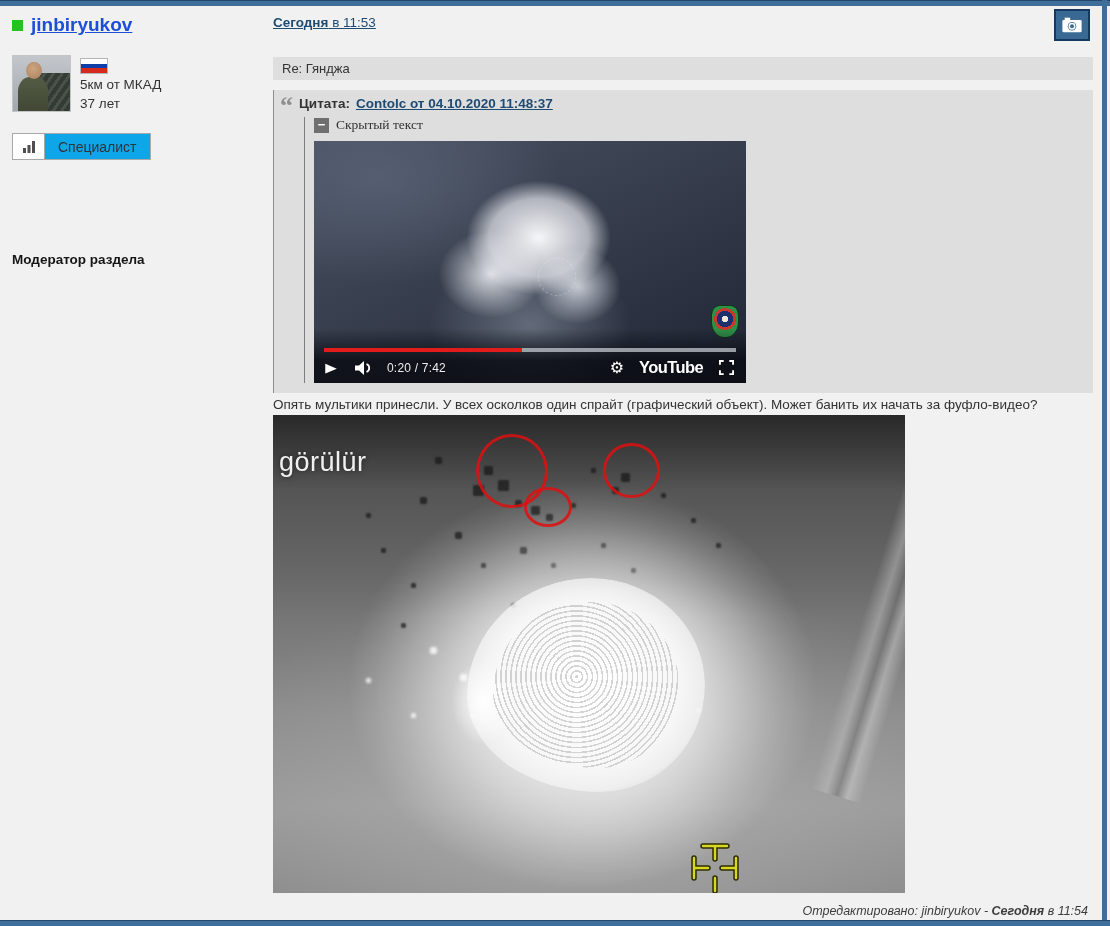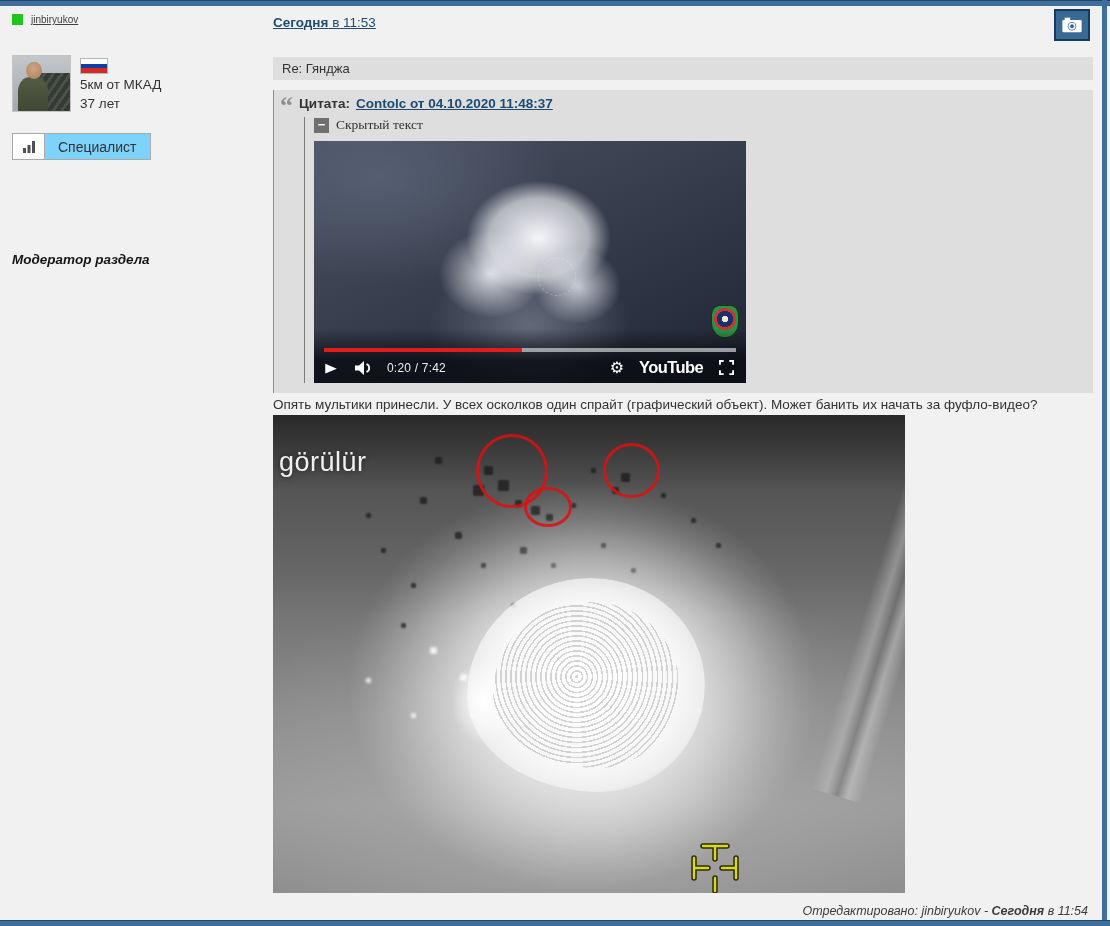--- a/index.html
+++ b/index.html
@@ -9,41 +9,41 @@
   .topbar{position:absolute;top:0;left:0;width:100%;height:6px;background:#3e6e99;
           border-top:1px solid #24476a;box-sizing:border-box;}
   .bottombar{position:absolute;bottom:0;left:0;width:100%;height:6px;background:#3e6e99;
           border-top:1px solid #24476a;box-sizing:border-box;}
   .rightbar{position:absolute;top:0;right:3px;width:5px;height:100%;background:#3e6e99;}
 
   
   .sidebar{position:absolute;left:12px;top:14px;width:252px;height:880px;}
   .user-row{position:absolute;left:0;top:0;display:flex;align-items:center;gap:8px;}
   .online-dot{width:11px;height:11px;background:#21c41d;display:inline-block;}
-  .username{font-size:10px;font-weight:normal;color:#404040;text-decoration:underline;cursor:pointer;}
+  .username{font-size:19px;font-weight:bold;color:#1d4ed8;text-decoration:underline;cursor:pointer;}
   .avatar{position:absolute;left:0;top:41px;width:57px;height:55px;border:1px solid #c4c4c4;
           background:linear-gradient(#c3c7cc,#a2a8ae);overflow:hidden;}
   .avatar .veh{position:absolute;right:0;bottom:0;width:62%;height:70%;
           background:repeating-linear-gradient(125deg,#4a5149 0 3px,#343b34 3px 7px);}
   .avatar .head{position:absolute;left:13px;top:6px;width:16px;height:17px;border-radius:50%;
           background:radial-gradient(circle at 45% 40%,#cfa580,#a87f5f);}
   .avatar .torso{position:absolute;left:5px;top:21px;width:30px;height:36px;border-radius:40% 40% 0 0;
           background:linear-gradient(#545c44,#3f4634);}
   .side-info{position:absolute;left:68px;top:44px;}
   .flag{width:28px;height:16px;border:1px solid #b5b5b5;display:block;box-sizing:border-box;}
   .flag i{display:block;height:33.33%;}
   .flag .fw{background:#ffffff;} .flag .fb{background:#0f3fa6;} .flag .fr{background:#d52b1e;}
   .location,.age{font-size:13.5px;color:#333;margin-top:3px;line-height:16px;}
   .badges{position:absolute;left:0;top:119px;display:flex;}
   .chart-btn{width:33px;height:27px;background:#fff;border:1px solid #a9a9a9;display:flex;
           align-items:center;justify-content:center;cursor:pointer;padding:0;}
-  .rank-btn{height:27px;background:#7dd3fc;border:1px solid #a9a9a9;margin-left:-1px;padding:0 13px;
+  .rank-btn{height:27px;background:#0ea5e9;border:1px solid #a9a9a9;margin-left:-1px;padding:0 13px;
           font-size:14px;color:#333;font-family:"Liberation Sans",sans-serif;cursor:pointer;}
   .stats{position:absolute;left:0;top:162px;font-size:13.5px;line-height:16.5px;color:#333;}
-  .moderator{position:absolute;left:0;top:238px;font-size:13.5px;font-weight:bold;color:#161616;font-style:italic;}
+  .moderator{position:absolute;left:0;top:238px;font-size:13.5px;font-weight:bold;color:#161616;}
 
   
   .content{position:absolute;left:273px;top:0;width:820px;height:926px;}
   .time-link{position:absolute;left:0;top:15px;font-size:13.5px;color:#1d4b73;
           text-decoration:underline;cursor:pointer;}
   .time-link b{font-weight:bold;}
   .camera-btn{position:absolute;right:20px;top:9px;width:36px;height:32px;background:#3a6a94;
           border:2px solid #153a60;display:flex;align-items:center;justify-content:center;
           cursor:pointer;padding:0;}
   .subject{position:absolute;left:0;top:57px;width:100%;height:23px;background:#dedede;

